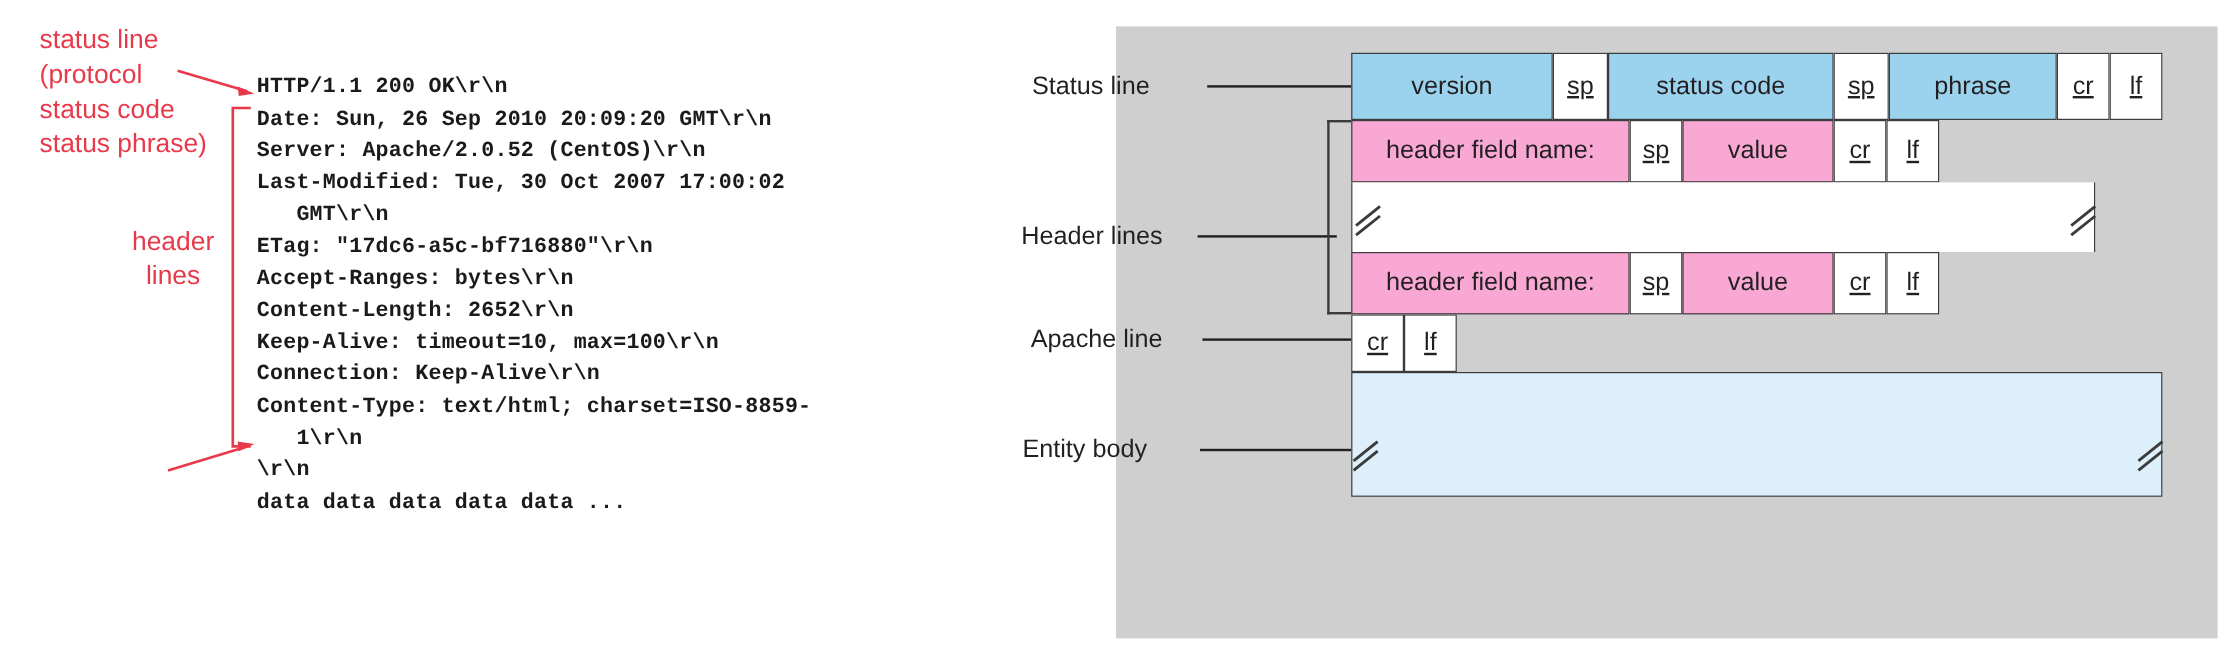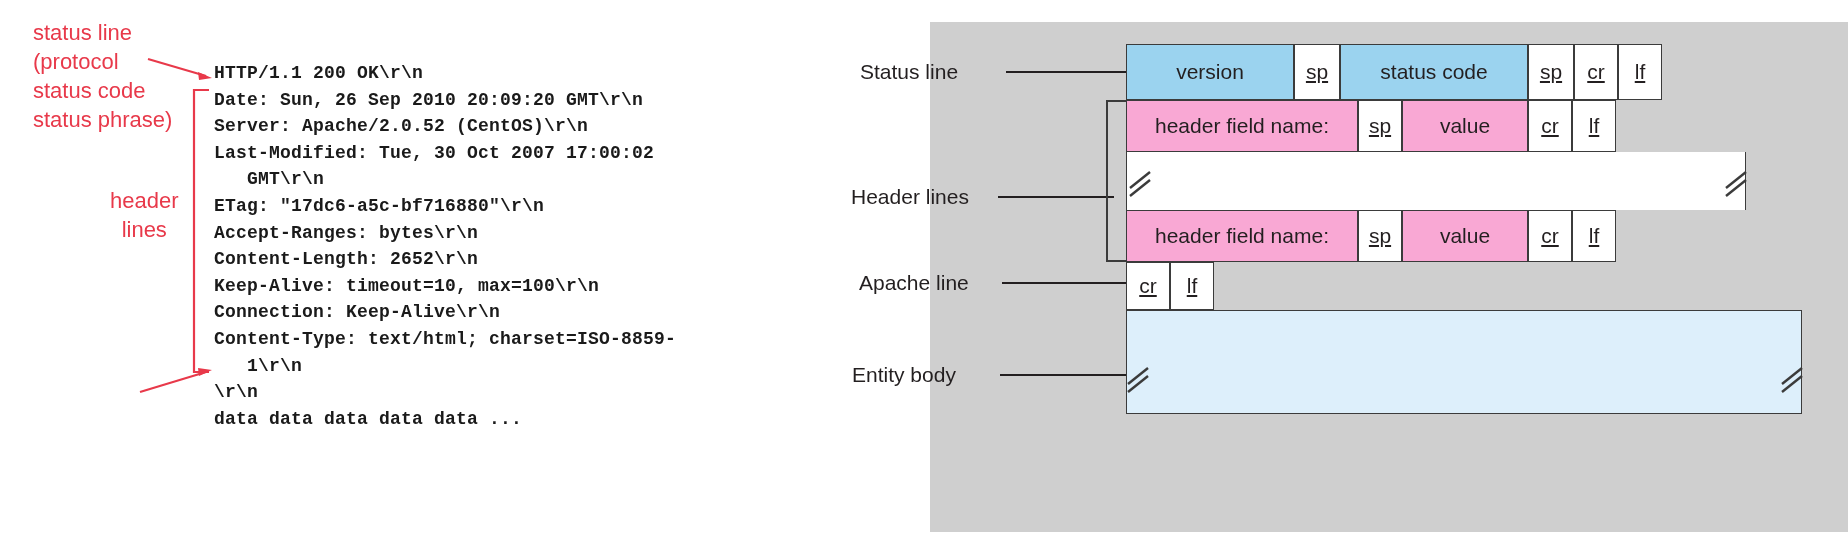--- a/index.html
+++ b/index.html
@@ -133,20 +133,21 @@
     <div class="side-label" id="lbl-entity">Entity body</div>
     <div class="leader" id="ld-entity"></div>
 
     <div id="hdr-bracket"></div>
 
     <div class="row" id="row-status">
         <div class="cell blue" style="width: 168px; height: 100%;">version</div>
         <div class="cell white" style="width: 46px; height: 100%;">sp</div>
         <div class="cell blue" style="width: 188px; height: 100%;">status code</div>
         <div class="cell white" style="width: 46px; height: 100%;">sp</div>
+        <div class="cell blue" style="width: 140px; height: 100%;">phrase</div>
         <div class="cell white" style="width: 44px; height: 100%;">cr</div>
         <div class="cell white" style="width: 44px; height: 100%;">lf</div>
       </div>
 
     <div class="row" id="row-head1">
         <div class="cell lightblue" style="width: 232px; height: 100%;">header field name:</div>
         <div class="cell white" style="width: 44px; height: 100%;">sp</div>
         <div class="cell lightblue" style="width: 126px; height: 100%;">value</div>
         <div class="cell white" style="width: 44px; height: 100%;">cr</div>
         <div class="cell white" style="width: 44px; height: 100%;">lf</div>

